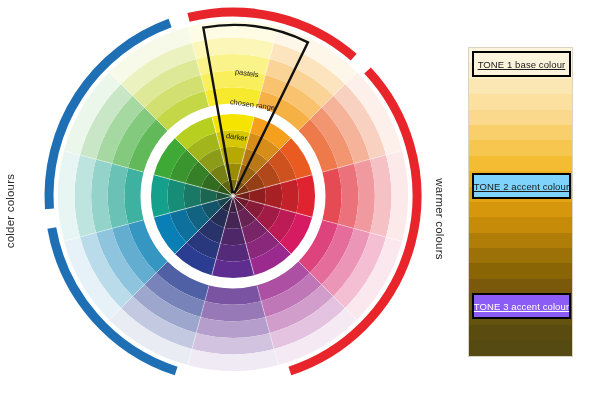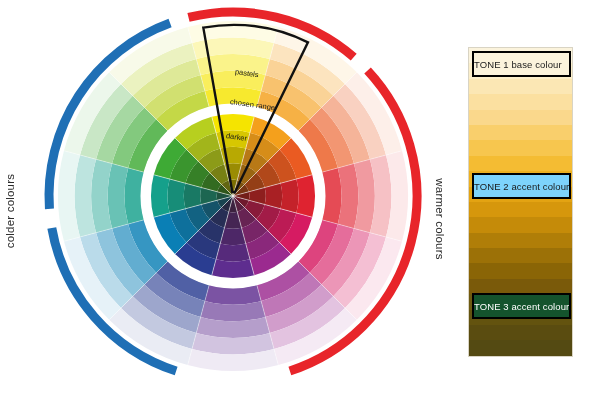--- a/index.html
+++ b/index.html
@@ -41,24 +41,25 @@
   .band{width:100%;}
   .tone-box{
     position:absolute;
     left:3px;
     width:99px;
     height:26px;
     border:2px solid #000000;
     box-sizing:border-box;
     display:flex;
     align-items:center;
-    justify-content:flex-start;
+    justify-content:center;
     font-size:9.5px;
     letter-spacing:.1px;
     white-space:nowrap;
+    text-decoration:underline;
   }
   #tone1-box{top:3px;}
   #tone2-box{top:125px;}
   #tone3-box{top:245px;}
   .wedge-label{
     position:absolute;
     font-size:7.5px;
     color:#1a1a1a;
     white-space:nowrap;
     transform-origin:left center;
@@ -258,16 +259,16 @@
       <div class="band" style="background: rgb(90, 76, 16); height: 15.4px;"></div>
       <div class="band" style="background: rgb(84, 74, 18); height: 15.4px;"></div>
     </div>
 
   <div class="tone-box" id="tone1-box" style="background: rgb(251, 243, 220); color: rgb(26, 26, 26);">
     <span>TONE 1 base colour</span>
   </div>
   <div class="tone-box" id="tone2-box" style="background: #7dd3fc; color: rgb(26, 26, 26);">
     <span>TONE 2 accent colour</span>
   </div>
-  <div class="tone-box" id="tone3-box" style="background: #14532d; color: rgb(255, 255, 255);">
+  <div class="tone-box" id="tone3-box" style="background: #8b5cf6; color: rgb(255, 255, 255);">
     <span>TONE 3 accent colour</span>
   </div>
 </div>
 
 </body></html>

